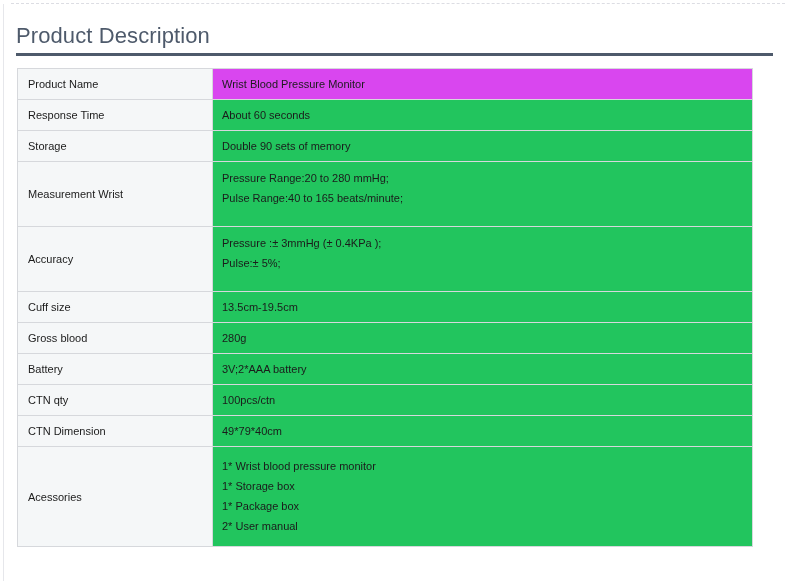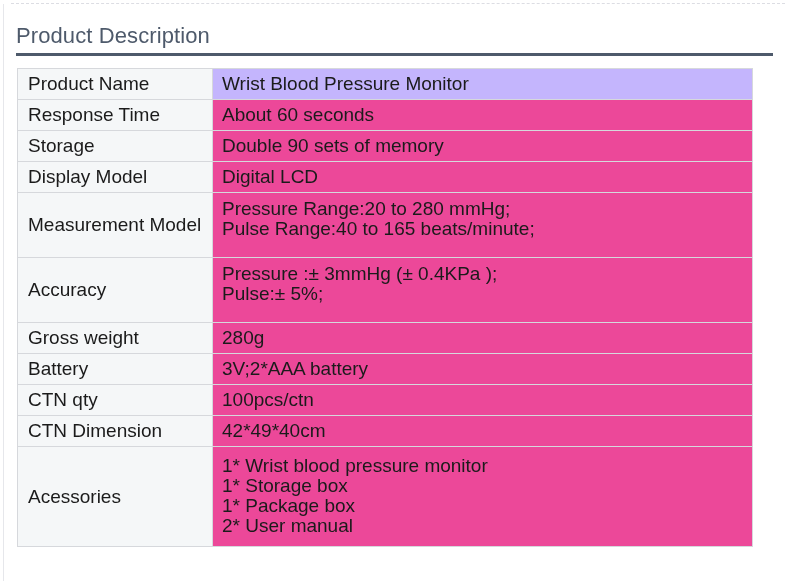--- a/index.html
+++ b/index.html
@@ -68,43 +68,43 @@
     left: 17px;
     top: 68px;
     width: 735px;
     border-collapse: collapse;
     table-layout: fixed;
     background: #ffffff;
   }
 
   .spec-table td {
     border: 1px solid #d6d8dc;
-    font-size: 19px;
+    font-size: 11px;
     color: #1b1b1b;
     line-height: 20px;
     vertical-align: middle;
   }
 
   .spec-table col.col-label { width: 195px; }
   .spec-table col.col-value { width: 540px; }
 
   td.cell-label {
     background: #f5f7f8;
     padding: 5px 0 5px 10px;
     color: #1b1b1b;
   }
 
   td.cell-value {
-    background: #ec4899;
+    background: #22c55e;
     padding: 5px 0 5px 9px;
   }
 
   
   tr.row-tinted td.cell-value {
-    background: #c4b5fd;
+    background: #d946ef;
     margin-top: 27px;
   }
 
   
   tr.row-multiline td.cell-value {
     vertical-align: top;
     padding-top: 6px;
     padding-bottom: 18px;
   }
 
@@ -147,62 +147,62 @@
           <td class="cell-value">
             <span class="value-line">About 60 seconds</span>
           </td>
         </tr>
         <tr>
           <td class="cell-label">Storage</td>
           <td class="cell-value">
             <span class="value-line">Double 90 sets of memory</span>
           </td>
         </tr>
-        <tr>
-          <td class="cell-label">Display Model</td>
-          <td class="cell-value">
-            <span class="value-line">Digital LCD</span>
-          </td>
-        </tr>
         <tr class="row-multiline">
-          <td class="cell-label">Measurement Model</td>
+          <td class="cell-label">Measurement Wrist</td>
           <td class="cell-value">
             <span class="value-line">Pressure Range:20 to 280 mmHg;</span>
             <span class="value-line">Pulse Range:40 to 165 beats/minute;</span>
           </td>
         </tr>
         <tr class="row-multiline">
           <td class="cell-label">Accuracy</td>
           <td class="cell-value">
             <span class="value-line">Pressure :± 3mmHg (± 0.4KPa );</span>
             <span class="value-line">Pulse:± 5%;</span>
           </td>
         </tr>
         <tr>
-          <td class="cell-label">Gross weight</td>
+          <td class="cell-label">Cuff size</td>
+          <td class="cell-value">
+            <span class="value-line">13.5cm-19.5cm</span>
+          </td>
+        </tr>
+        <tr>
+          <td class="cell-label">Gross blood</td>
           <td class="cell-value">
             <span class="value-line">280g</span>
           </td>
         </tr>
         <tr>
           <td class="cell-label">Battery</td>
           <td class="cell-value">
             <span class="value-line">3V;2*AAA battery</span>
           </td>
         </tr>
         <tr>
           <td class="cell-label">CTN qty</td>
           <td class="cell-value">
             <span class="value-line">100pcs/ctn</span>
           </td>
         </tr>
         <tr>
           <td class="cell-label">CTN Dimension</td>
           <td class="cell-value">
-            <span class="value-line">42*49*40cm</span>
+            <span class="value-line">49*79*40cm</span>
           </td>
         </tr>
         <tr class="row-multiline row-accessories">
           <td class="cell-label">Acessories</td>
           <td class="cell-value">
             <span class="value-line">1* Wrist blood pressure monitor</span>
             <span class="value-line">1* Storage box</span>
             <span class="value-line">1* Package box</span>
             <span class="value-line">2* User manual</span>
           </td>

